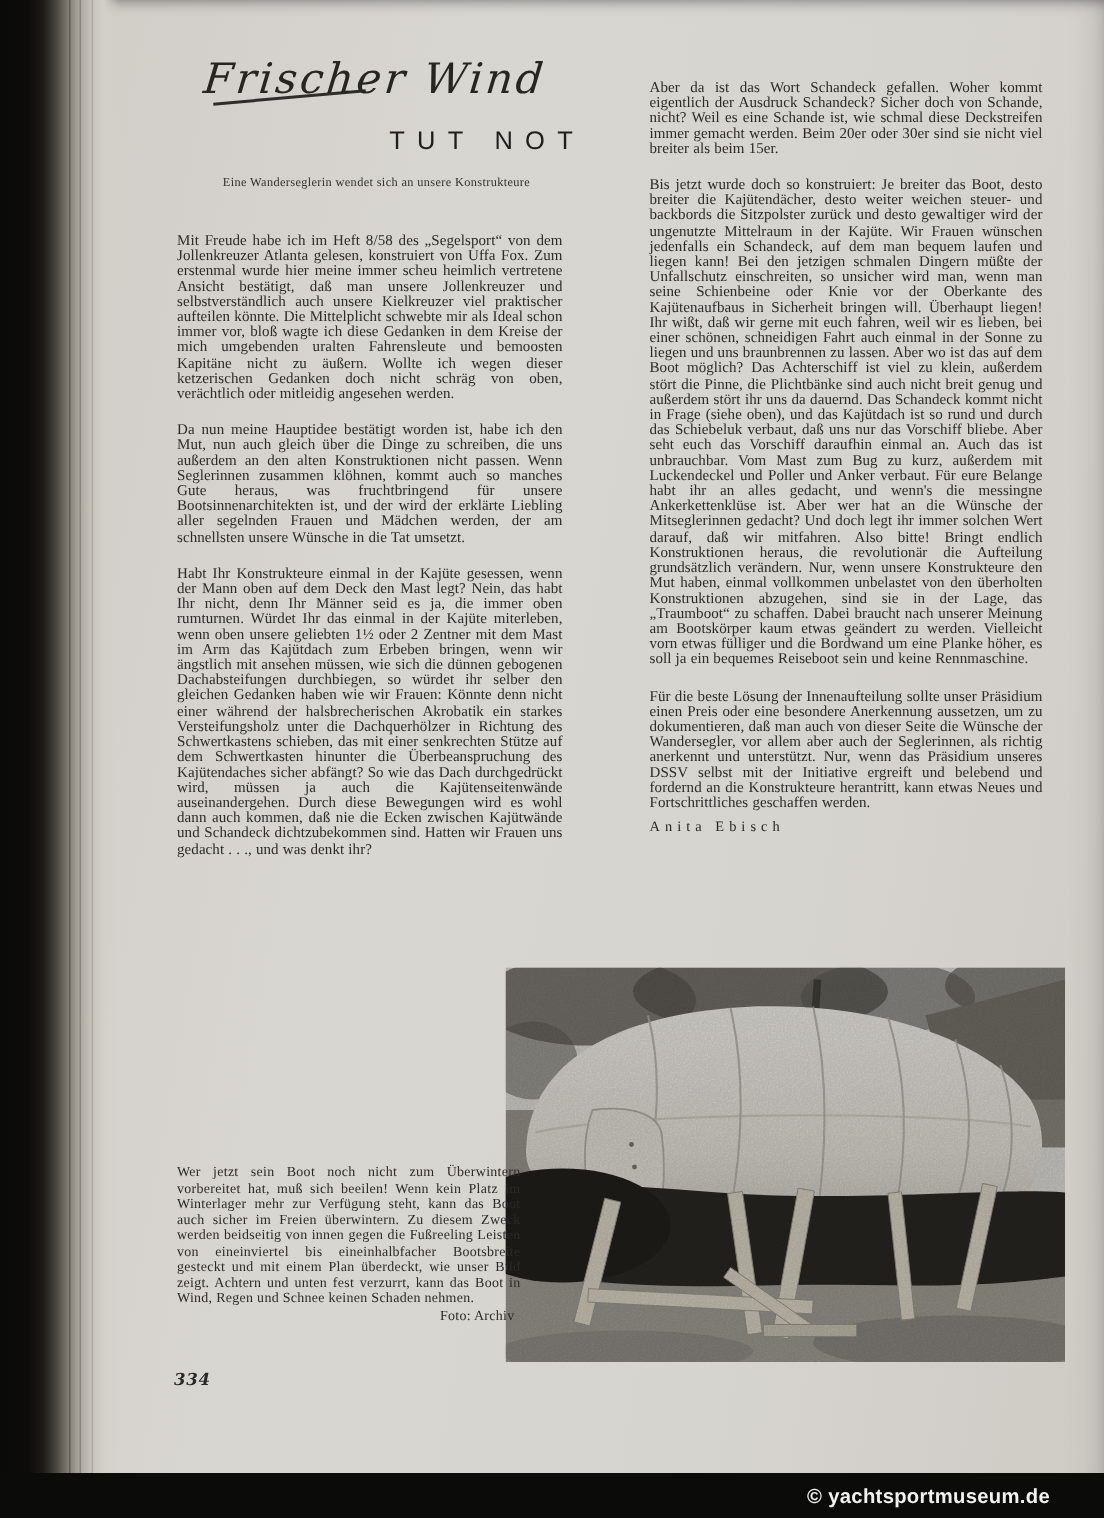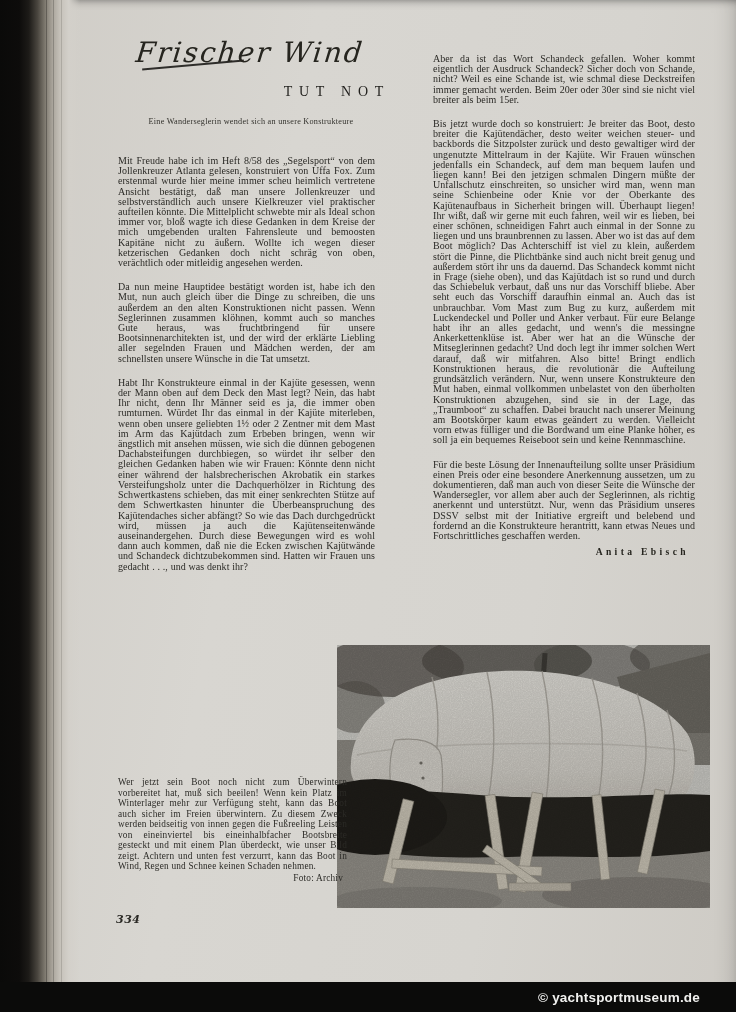--- a/index.html
+++ b/index.html
@@ -23,39 +23,39 @@
   .header{position:absolute;left:116px;top:36px;width:268px;height:100px;}
   .title-script{
     position:absolute;top:0;left:0;right:0;text-align:center;
     font-family:"DejaVu Serif",serif;font-style:italic;font-weight:400;
     font-size:28px;letter-spacing:2px;color:#26251f;transform:skewX(-6deg);
     white-space:nowrap;
   }
   .swash{position:absolute;left:26px;top:28px;width:102px;height:2px;background:#2e2d2a;transform:rotate(-5deg);}
   .title-caps{
     position:absolute;top:48px;right:-6px;
-    font-family:Liberation Serif, serif;font-size:14px;font-weight:500;
+    font-family:Liberation Sans, sans-serif;font-size:17px;font-weight:500;
     letter-spacing:.48em;color:#1f1e1b;white-space:nowrap;
   }
   .subtitle{
     position:absolute;top:81px;left:-14px;right:-16px;text-align:center;
     font-size:8.2px;letter-spacing:.25px;color:#33322d;white-space:nowrap;
   }
 
   
   .col{position:absolute;color:#2b2a26;}
   .col-left{left:118px;top:142px;width:257px;}
   .col-right{left:433px;top:40px;width:262px;}
   .col p{
     margin:14px 0 5px 0;text-align:justify;
     font-size:10px;line-height:10.2px;letter-spacing:.05px;word-spacing:.2px;
   }
   .signature{
-    margin-top:5px;text-align:right;padding-right:6px;
-    font-size:9.6px;letter-spacing:.35em;color:#26251f;white-space:nowrap;font-weight:bold;
+    margin-top:5px;text-align:left;padding-right:6px;
+    font-size:9.6px;letter-spacing:.35em;color:#26251f;white-space:nowrap;
   }
 
   
   .caption{
     position:absolute;left:118px;top:777px;width:229px;color:#2b2a26;
     font-size:9.3px;line-height:10.5px;text-align:justify;letter-spacing:.2px;
   }
   .caption .credit{display:block;text-align:right;padding-right:4px;margin-top:1px;}
 
   .page-number{

